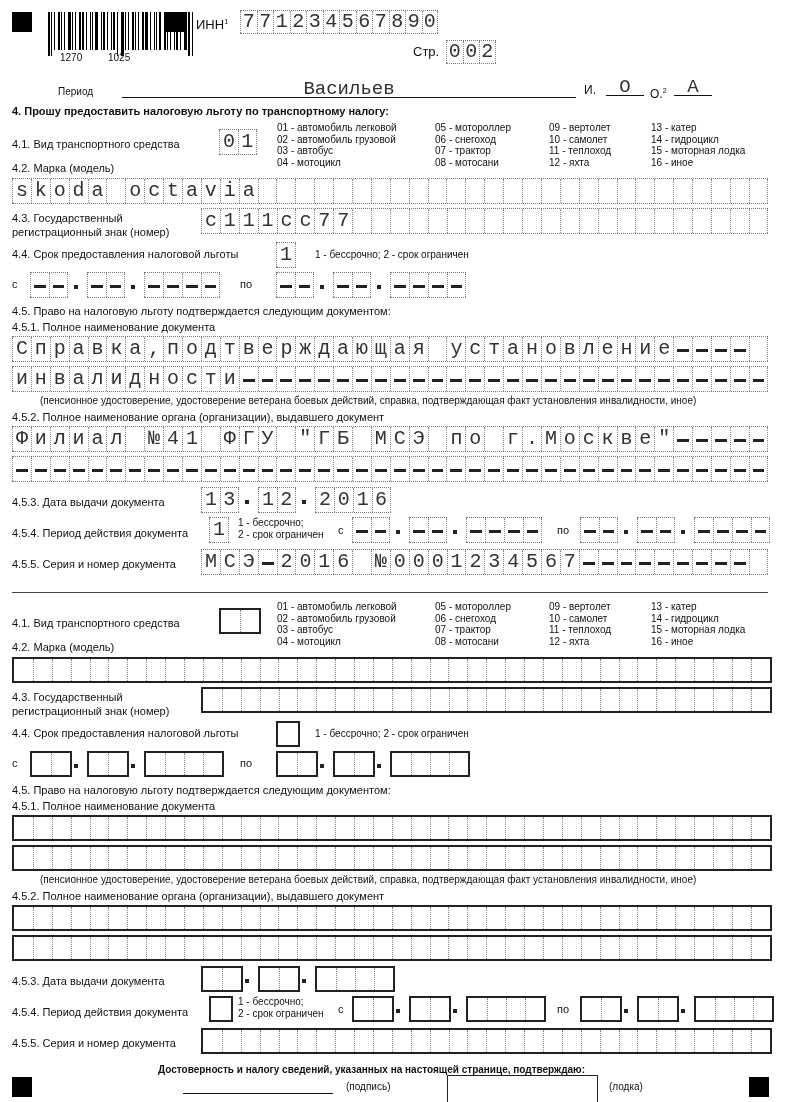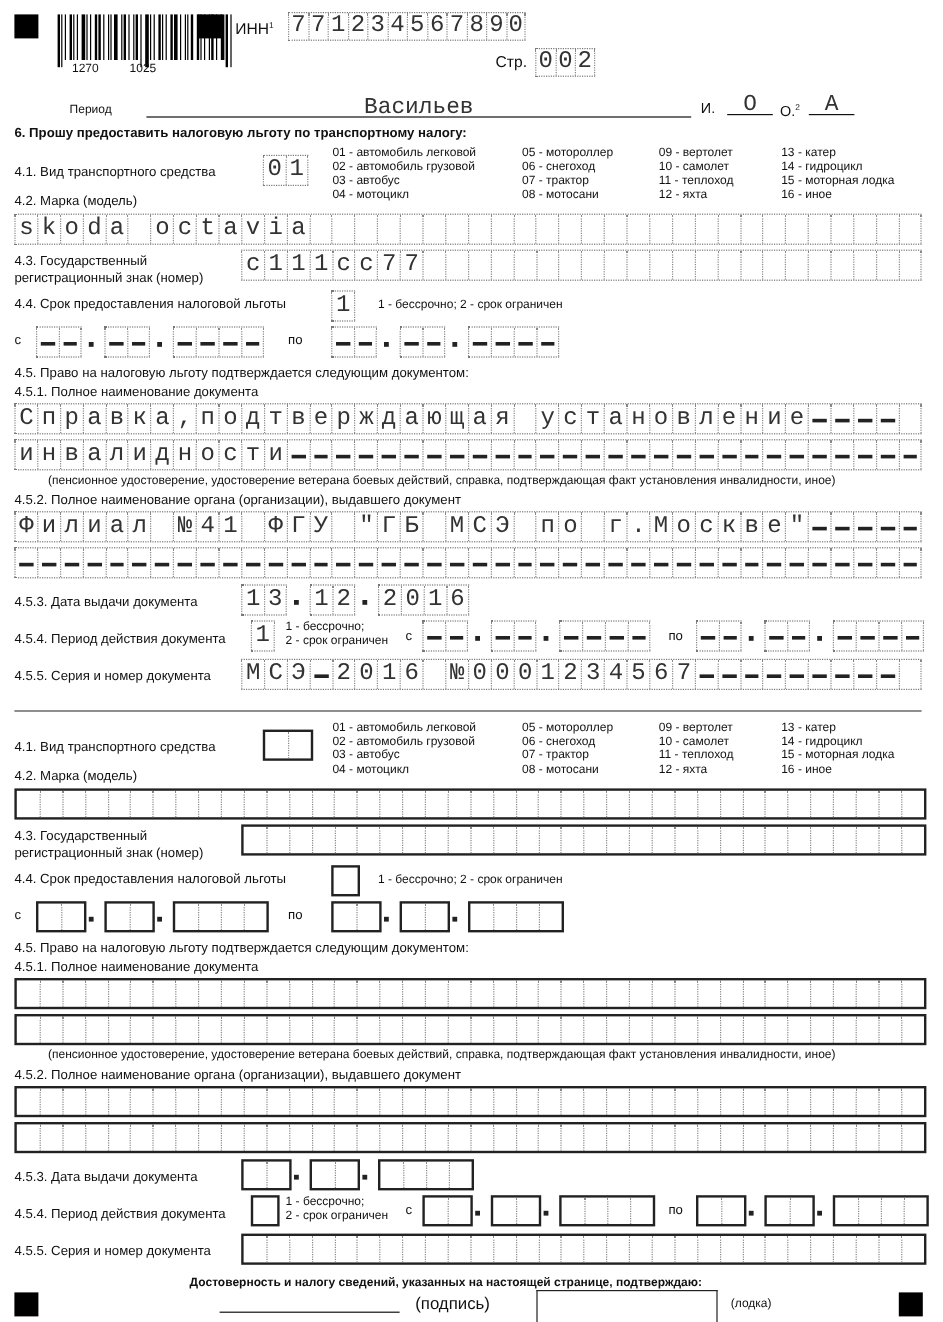--- a/index.html
+++ b/index.html
@@ -110,21 +110,21 @@
 </div>
 <div class="lbl" style="left:584px;top:84px;font-size:12px;">И.</div>
 <div class="uline" style="left:606px;top:76px;width:38px;height:20px;text-align:center;">
   <span class="mono" style="font-size:19px;color:#333;">О</span>
 </div>
 <div class="lbl" style="left:650px;top:84px;font-size:12px;"><span>О.</span><sup style="font-size:7px">2</sup></div>
 <div class="uline" style="left:674px;top:76px;width:38px;height:20px;text-align:center;">
   <span class="mono" style="font-size:19px;color:#333;">А</span>
 </div>
 
-<div class="lbl bold" style="left:12px;top:105px;font-size:11px;">6. Прошу предоставить налоговую льготу по транспортному налогу:</div>
+<div class="lbl bold" style="left:12px;top:105px;font-size:11px;">4. Прошу предоставить налоговую льготу по транспортному налогу:</div>
 
 <div id="block1">
     <div class="lbl" style="left: 12px; top: 138px;">4.1. Вид транспортного средства</div>
     <div class="grid" style="left: 219px; top: 129px;">
       <div class="cell" style="width: 18.9px;">0</div>
       <div class="cell" style="width: 18.9px;">1</div>
     </div>
     <div class="legend-col" style="left: 277px; top: 122px;">
       <div>01 - автомобиль легковой</div>
       <div>02 - автомобиль грузовой</div>
@@ -934,15 +934,15 @@
       <div class="cell" style="width: 18.9px;"></div>
       <div class="cell" style="width: 18.9px;"></div>
       <div class="cell" style="width: 18.9px;"></div>
       <div class="cell" style="width: 18.9px;"></div>
       <div class="cell" style="width: 18.9px;"></div>
     </div>
   </div>
 
 <div class="lbl bold" style="left:158px;top:1063px;font-size:10px;">Достоверность и налогу сведений, указанных на настоящей странице, подтверждаю:</div>
 <div class="uline" style="left:183px;top:1080px;width:150px;height:14px;"></div>
-<div class="lbl" style="left:346px;top:1080px;font-size:14px;">(подпись)</div>
+<div class="lbl" style="left:346px;top:1080px;font-size:10px;">(подпись)</div>
 <div class="abs" style="left:447px;top:1075px;width:151px;height:27px;border:1.5px solid #222;border-bottom:none;"></div>
 <div class="lbl" style="left:609px;top:1080px;font-size:10px;">(лодка)</div>
 
 </body></html>

